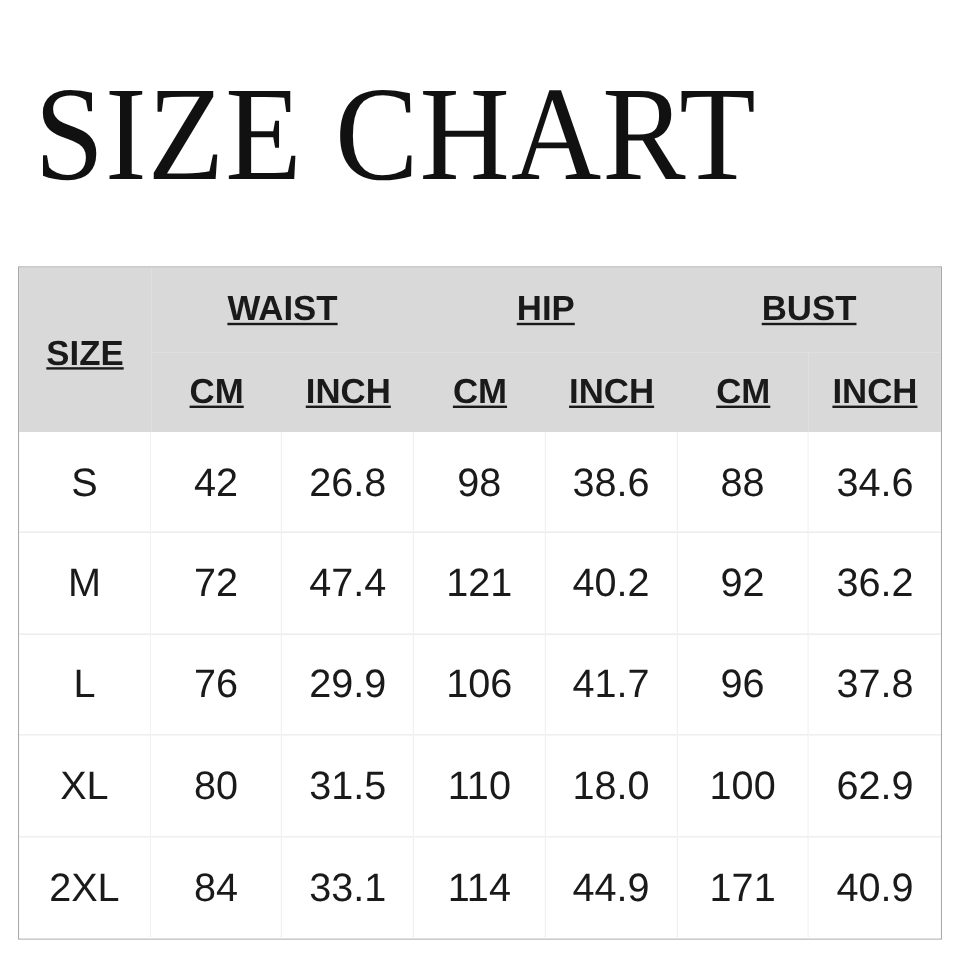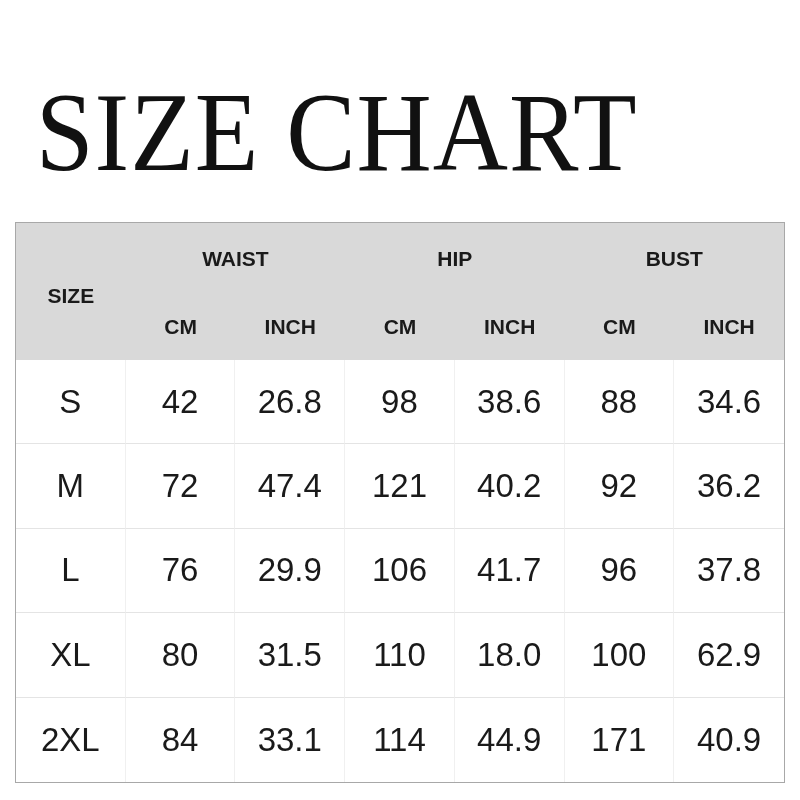--- a/index.html
+++ b/index.html
@@ -8,22 +8,22 @@
     --outer_border:#a8a8a8;
     --h_grid:#e4e4e4;
     --v_grid:#f0f0f0;
     --page_bg:#ffffff;
   }
   *{margin:0;padding:0;box-sizing:border-box;}
   html,body{width:800px;height:800px;background:var(--page_bg);overflow:hidden;}
   body{font-family:"Liberation Sans", sans-serif;color:var(--text);position:relative;}
 
   .title-area{
-    position:absolute;top:72px;left:0;width:660px;height:120px;
-    display:flex;align-items:center;justify-content:flex-end;
+    position:absolute;top:52px;left:0;width:660px;height:120px;
+    display:flex;align-items:center;justify-content:center;
   }
   .title-area h1{
     font-family:"Liberation Serif", serif;
     font-weight:normal;
     font-size:112px;
     letter-spacing:1px;
     color:#111111;
     white-space:nowrap;
     transform:scaleX(0.93);
     transform-origin:center;
@@ -35,24 +35,25 @@
   table.size-chart{
     width:100%;height:100%;
     border-collapse:separate;border-spacing:0;
     border:1px solid var(--outer_border);
     table-layout:fixed;
     background:var(--page_bg);
   }
   thead th{
     background:var(--header_bg);
     font-weight:bold;
-    font-size:21px;
+    font-size:29px;
     color:var(--text);
     text-align:center;
     vertical-align:middle;
+    text-decoration:underline;
   }
   thead tr.group-row{height:71px;}
   thead tr.sub-row{height:66px;}
   thead th.corner{vertical-align:middle;padding-top:8px;margin-top:12px;}
   tbody tr{height:84px;}
   tbody td{
     font-size:33px;
     font-weight:normal;
     text-align:center;
     vertical-align:middle;

